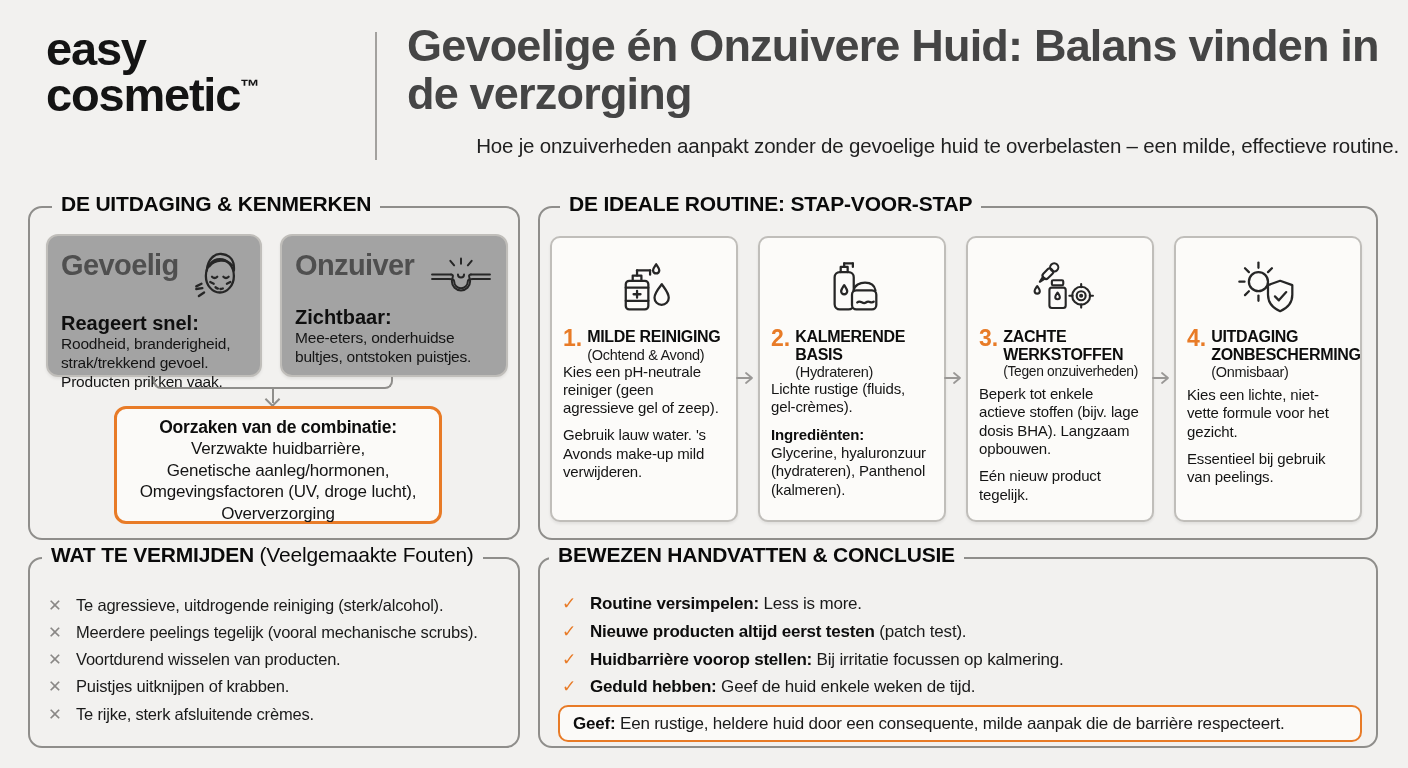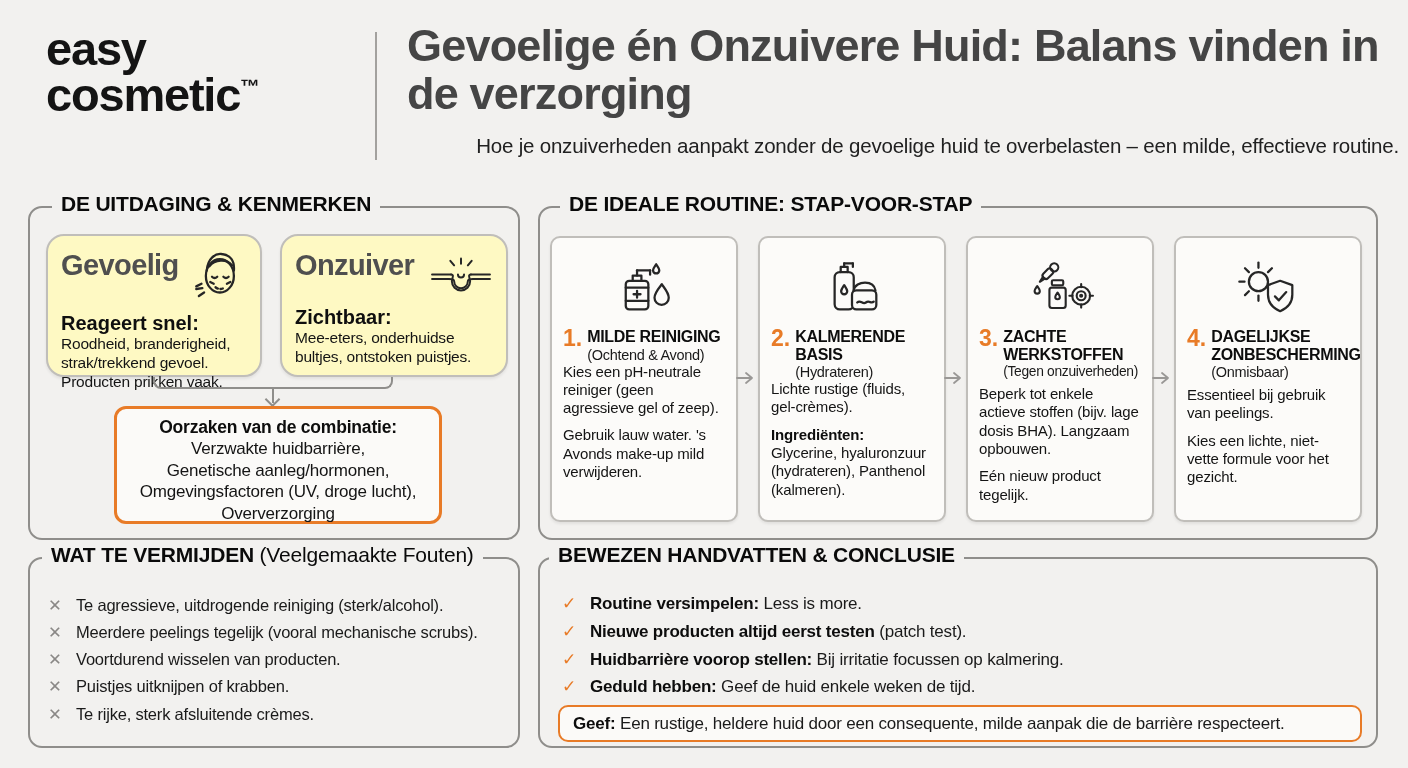--- a/index.html
+++ b/index.html
@@ -21,21 +21,21 @@
   .legend { position:absolute; top:-16px; background:#f2f1ef; padding:0 9px; font-size:21px;
             font-weight:800; color:#0a0a0a; white-space:nowrap; letter-spacing:-0.2px; }
   .legend .sub { font-weight:400; }
   .legend .semi { font-weight:700; }
 
   #challenge  { left:28px;  top:206px; width:492px; height:334px; }
   #routine    { left:538px; top:206px; width:840px; height:334px; }
   #avoid      { left:28px;  top:557px; width:492px; height:191px; }
   #conclusion { left:538px; top:557px; width:840px; height:191px; }
 
-  .card { position:absolute; background:#fef9c3; border:2px solid #c0beba; border-radius:18px;
+  .card { position:absolute; background:#a3a3a3; border:2px solid #c0beba; border-radius:12px;
           box-shadow:0 2px 3px rgba(0,0,0,0.07); }
 
   
   #card-gevoelig { left:16px; top:26px; width:216px; height:143px; padding:9px 13px; }
   #card-onzuiver { left:250px; top:26px; width:228px; height:143px; padding:9px 13px; }
   .cond-head { display:flex; justify-content:space-between; align-items:flex-start; }
   .cond-title { font-size:29px; font-weight:800; color:#4f4f4f; letter-spacing:-0.6px; margin-top:4px; }
   .cond-lead { font-size:20px; font-weight:700; color:#0f0f0f; margin-top:3px; }
   .cond-body { font-size:15.5px; color:#141414; line-height:1.22; letter-spacing:-0.2px; }
 
@@ -261,27 +261,27 @@
           <path d="M16 38 l-4.5 4.5"></path>
             <path d="M27 43 v6"></path>
             <path d="M38 16 l4.5 -4.5"></path>
           <path d="M52 26 L66 31 V42 C66 51 60 57.5 52 61 C44 57.5 38 51 38 42 V31 Z" fill="#fcfbf9"></path>
           <path d="M46 44 l4.5 4.5 L59 39"></path>
         </svg>
       </div>
       <div class="step-head">
         <span class="step-num">4.</span>
         <span>
-          <div class="step-title">DAGELIJKSE ZONBESCHERMING</div>
+          <div class="step-title">UITDAGING ZONBESCHERMING</div>
           <div class="step-sub">(Onmisbaar)</div>
         </span>
       </div>
       <div class="step-body" style="margin-top:6px;">
+        <p>Kies een lichte, niet-vette formule voor het gezicht.</p>
         <p>Essentieel bij gebruik van peelings.</p>
-        <p>Kies een lichte, niet-vette formule voor het gezicht.</p>
       </div>
     </div>
 
     <span class="gap-arrow" style="left:196px;">
       <svg width="22" height="14" viewBox="0 0 22 14" fill="none" stroke="#9a9896" stroke-width="1.8" stroke-linecap="round" stroke-linejoin="round">
           <path d="M1 7 H15"></path>
           <path d="M10 2 L16 7 L10 12"></path>
         </svg>
     </span>
     <span class="gap-arrow" style="left:404px;">

